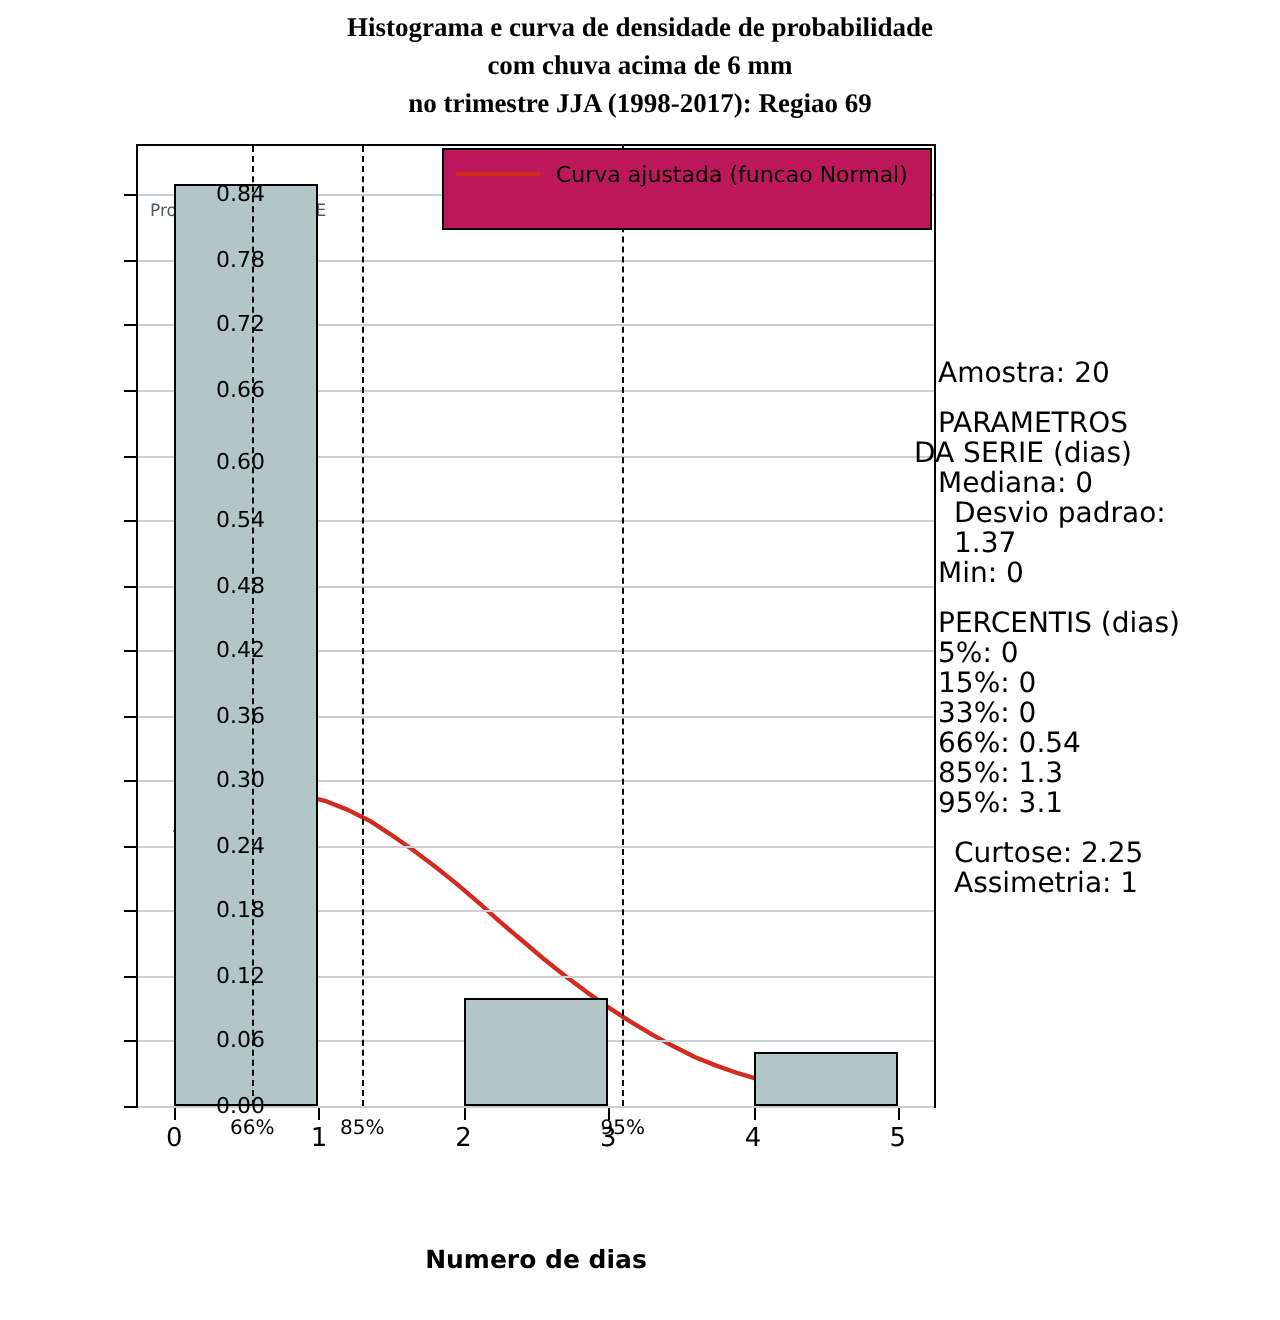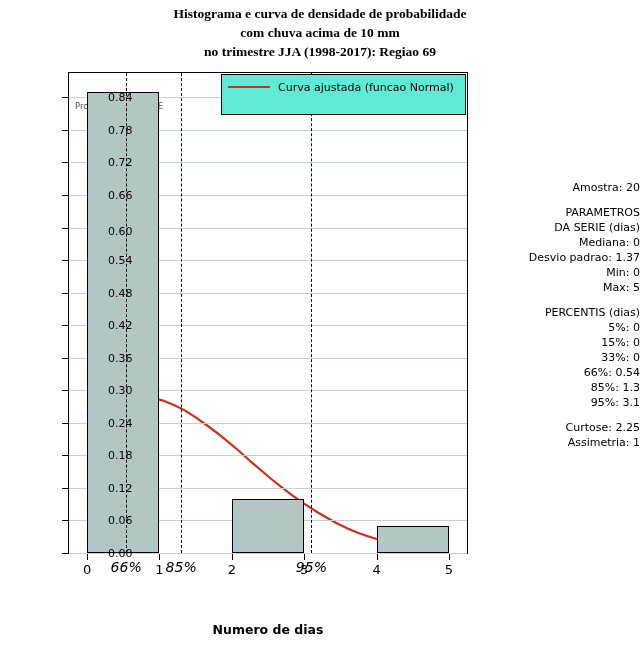--- a/index.html
+++ b/index.html
@@ -42,40 +42,39 @@
     background:#b3c6c6;
     border:1px solid #000;
     box-sizing:border-box;
   }
   .pline{
     position:absolute;
     width:0;border-left:1.5px dashed #000;
   }
   .plabel{
     position:absolute;
-    font-size:14px;
+    font-size:10px;
     text-align:center;
     transform:translateX(-50%);
-    font-style:italic;
   }
   #curve{position:absolute;left:0;top:0;}
 
   .prod{
     position:absolute;
     font-size:8.5px;
     color:#4e5a63;
     white-space:nowrap;
   }
 
   
   #legend{
     position:absolute;
     left:221px;top:74px;
     width:245px;height:41px;
-    background:#5eead4;
+    background:#be185d;
     border:1px solid #000;
     box-sizing:border-box;
     padding:4px 6px;
   }
   .leg-row{display:flex;align-items:center;height:16px;}
   .leg-line{width:42px;height:0;border-top:2px solid #000;margin-right:8px;}
   .leg-line.red{border-top-color:#d42b1f;}
   .leg-text{font-size:11px;}
 
   
@@ -117,38 +116,37 @@
     position:absolute;
     left:68px;width:400px;
     top:622px;
     text-align:center;
     font-size:12.5px;font-weight:bold;
   }
 
   
   #stats{
     position:absolute;
-    left:480px;top:180px;
+    left:457px;top:180px;
     width:160px;
-    font-size:11px;
+    font-size:14px;
     line-height:15px;
-    text-align:right;
   }
   #stats .blk{margin-bottom:10px;}
   .ind1{padding-left:12px;}
   .ind2{padding-left:20px;}
 </style>
 </head>
 <body>
 
 <div id="root">
 
   <div class="title">
     <div>Histograma e curva de densidade de probabilidade</div>
-    <div>com chuva acima de 10 mm</div>
+    <div>com chuva acima de 6 mm</div>
     <div>no trimestre JJA (1998-2017): Regiao 69</div>
   </div>
 
   <div class="ylabel-wrap">
     <div class="ylabel">Densidade de probabilidade</div>
   </div>
 
   <div id="plot">
     <div class="prod" style="left:6px;top:28px;">Produto: CPTEC/INPE</div>
     <svg id="curve" width="398" height="480">
@@ -189,21 +187,20 @@
   <div id="stats">
     <div class="blk">
       <div class="ind1">Amostra: 20</div>
     </div>
     <div class="blk">
       <div class="ind1">PARAMETROS</div>
       <div>DA SERIE (dias)</div>
       <div class="ind1">Mediana: 0</div>
       <div class="ind2">Desvio padrao: 1.37</div>
       <div class="ind1">Min: 0</div>
-      <div class="ind1">Max: 5</div>
     </div>
     <div class="blk">
       <div class="ind1">PERCENTIS (dias)</div>
       <div class="ind1">5%: 0</div>
       <div class="ind1">15%: 0</div>
       <div class="ind1">33%: 0</div>
       <div class="ind1">66%: 0.54</div>
       <div class="ind1">85%: 1.3</div>
       <div class="ind1">95%: 3.1</div>
     </div>

